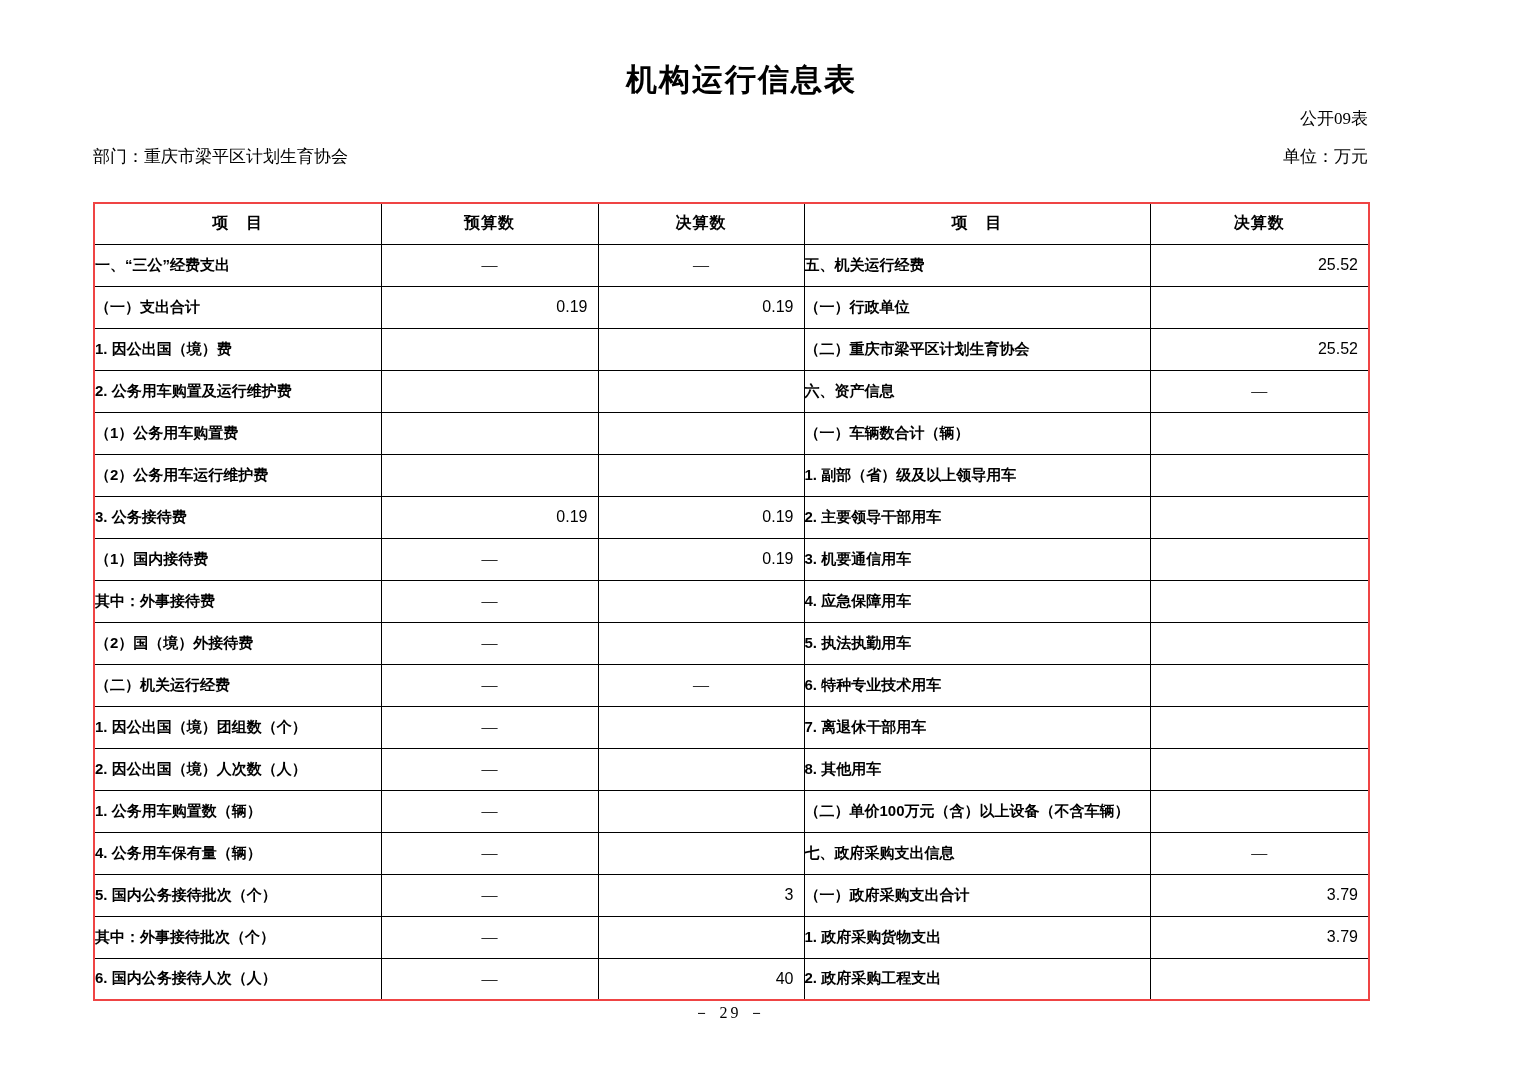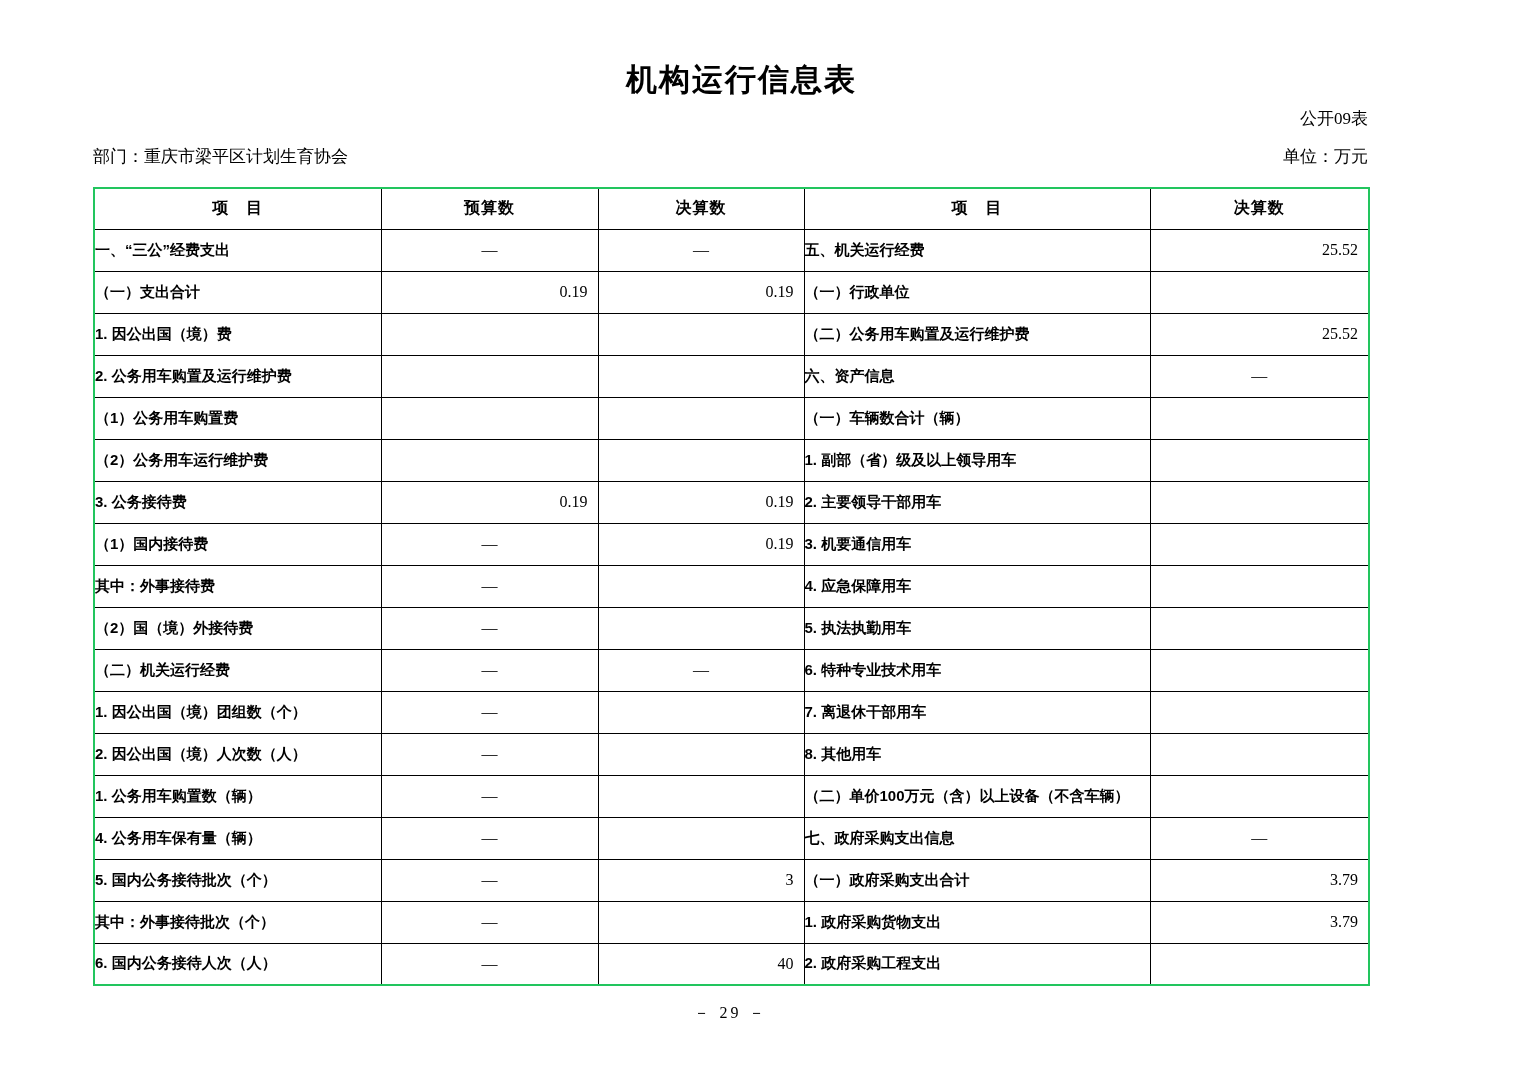--- a/index.html
+++ b/index.html
@@ -21,37 +21,37 @@
     text-align:right; font-size:17px;
     font-family:"Liberation Serif", serif;
   }
   .meta-line {
     position:absolute; top:145px; left:0; width:100%;
     display:flex; justify-content:space-between;
     font-size:17px; font-family:"Liberation Serif", serif;gap:32px;
   }
 
   table.info-table {
-    position:absolute; top:187px; left:0;
+    position:absolute; top:202px; left:0;
     width:1275px; border-collapse:collapse; table-layout:fixed;
-    border:2px solid #22c55e;
+    border:2px solid #ef4444;
   }
   .info-table th, .info-table td {
     border:1px solid #000;
     overflow:hidden; white-space:nowrap;
     vertical-align:middle;
     padding:0;
   }
   .info-table thead tr { height:41px; }
   .info-table tbody tr { height:42px; }
   .info-table th {
     font-size:16px; font-weight:bold; text-align:center; letter-spacing:1px;
   }
   td.item { font-size:15px; font-weight:bold; text-align:left; }
-  td.num  { font-family:Liberation Serif, serif; font-size:16px; text-align:right; padding-right:10px; }
+  td.num  { font-family:Liberation Sans, sans-serif; font-size:16px; text-align:right; padding-right:10px; }
   td.dash { font-family:"Liberation Serif", serif; font-size:16px; text-align:center; }
 
   .lv0 { padding-left:3px;margin-top:34px;  }
   .lv1 { padding-left:20px;margin-left:6px; }
   .lv2 { padding-left:38px; }
   .lv3 { padding-left:48px; }
   .lv4 { padding-left:62px; }
   .lv5 { padding-left:80px; }
 
   .page-num {
@@ -103,21 +103,21 @@
           <td class="item lv1">（一）支出合计</td>
           <td class="num">0.19</td>
           <td class="num">0.19</td>
           <td class="item lv1">（一）行政单位</td>
           <td class="num"></td>
         </tr>
         <tr>
           <td class="item lv2">1. 因公出国（境）费</td>
           <td class="num"></td>
           <td class="num"></td>
-          <td class="item lv1">（二）公务用车购置及运行维护费</td>
+          <td class="item lv1">（二）重庆市梁平区计划生育协会</td>
           <td class="num">25.52</td>
         </tr>
         <tr>
           <td class="item lv2">2. 公务用车购置及运行维护费</td>
           <td class="num"></td>
           <td class="num"></td>
           <td class="item lv0">六、资产信息</td>
           <td class="dash">—</td>
         </tr>
         <tr>

